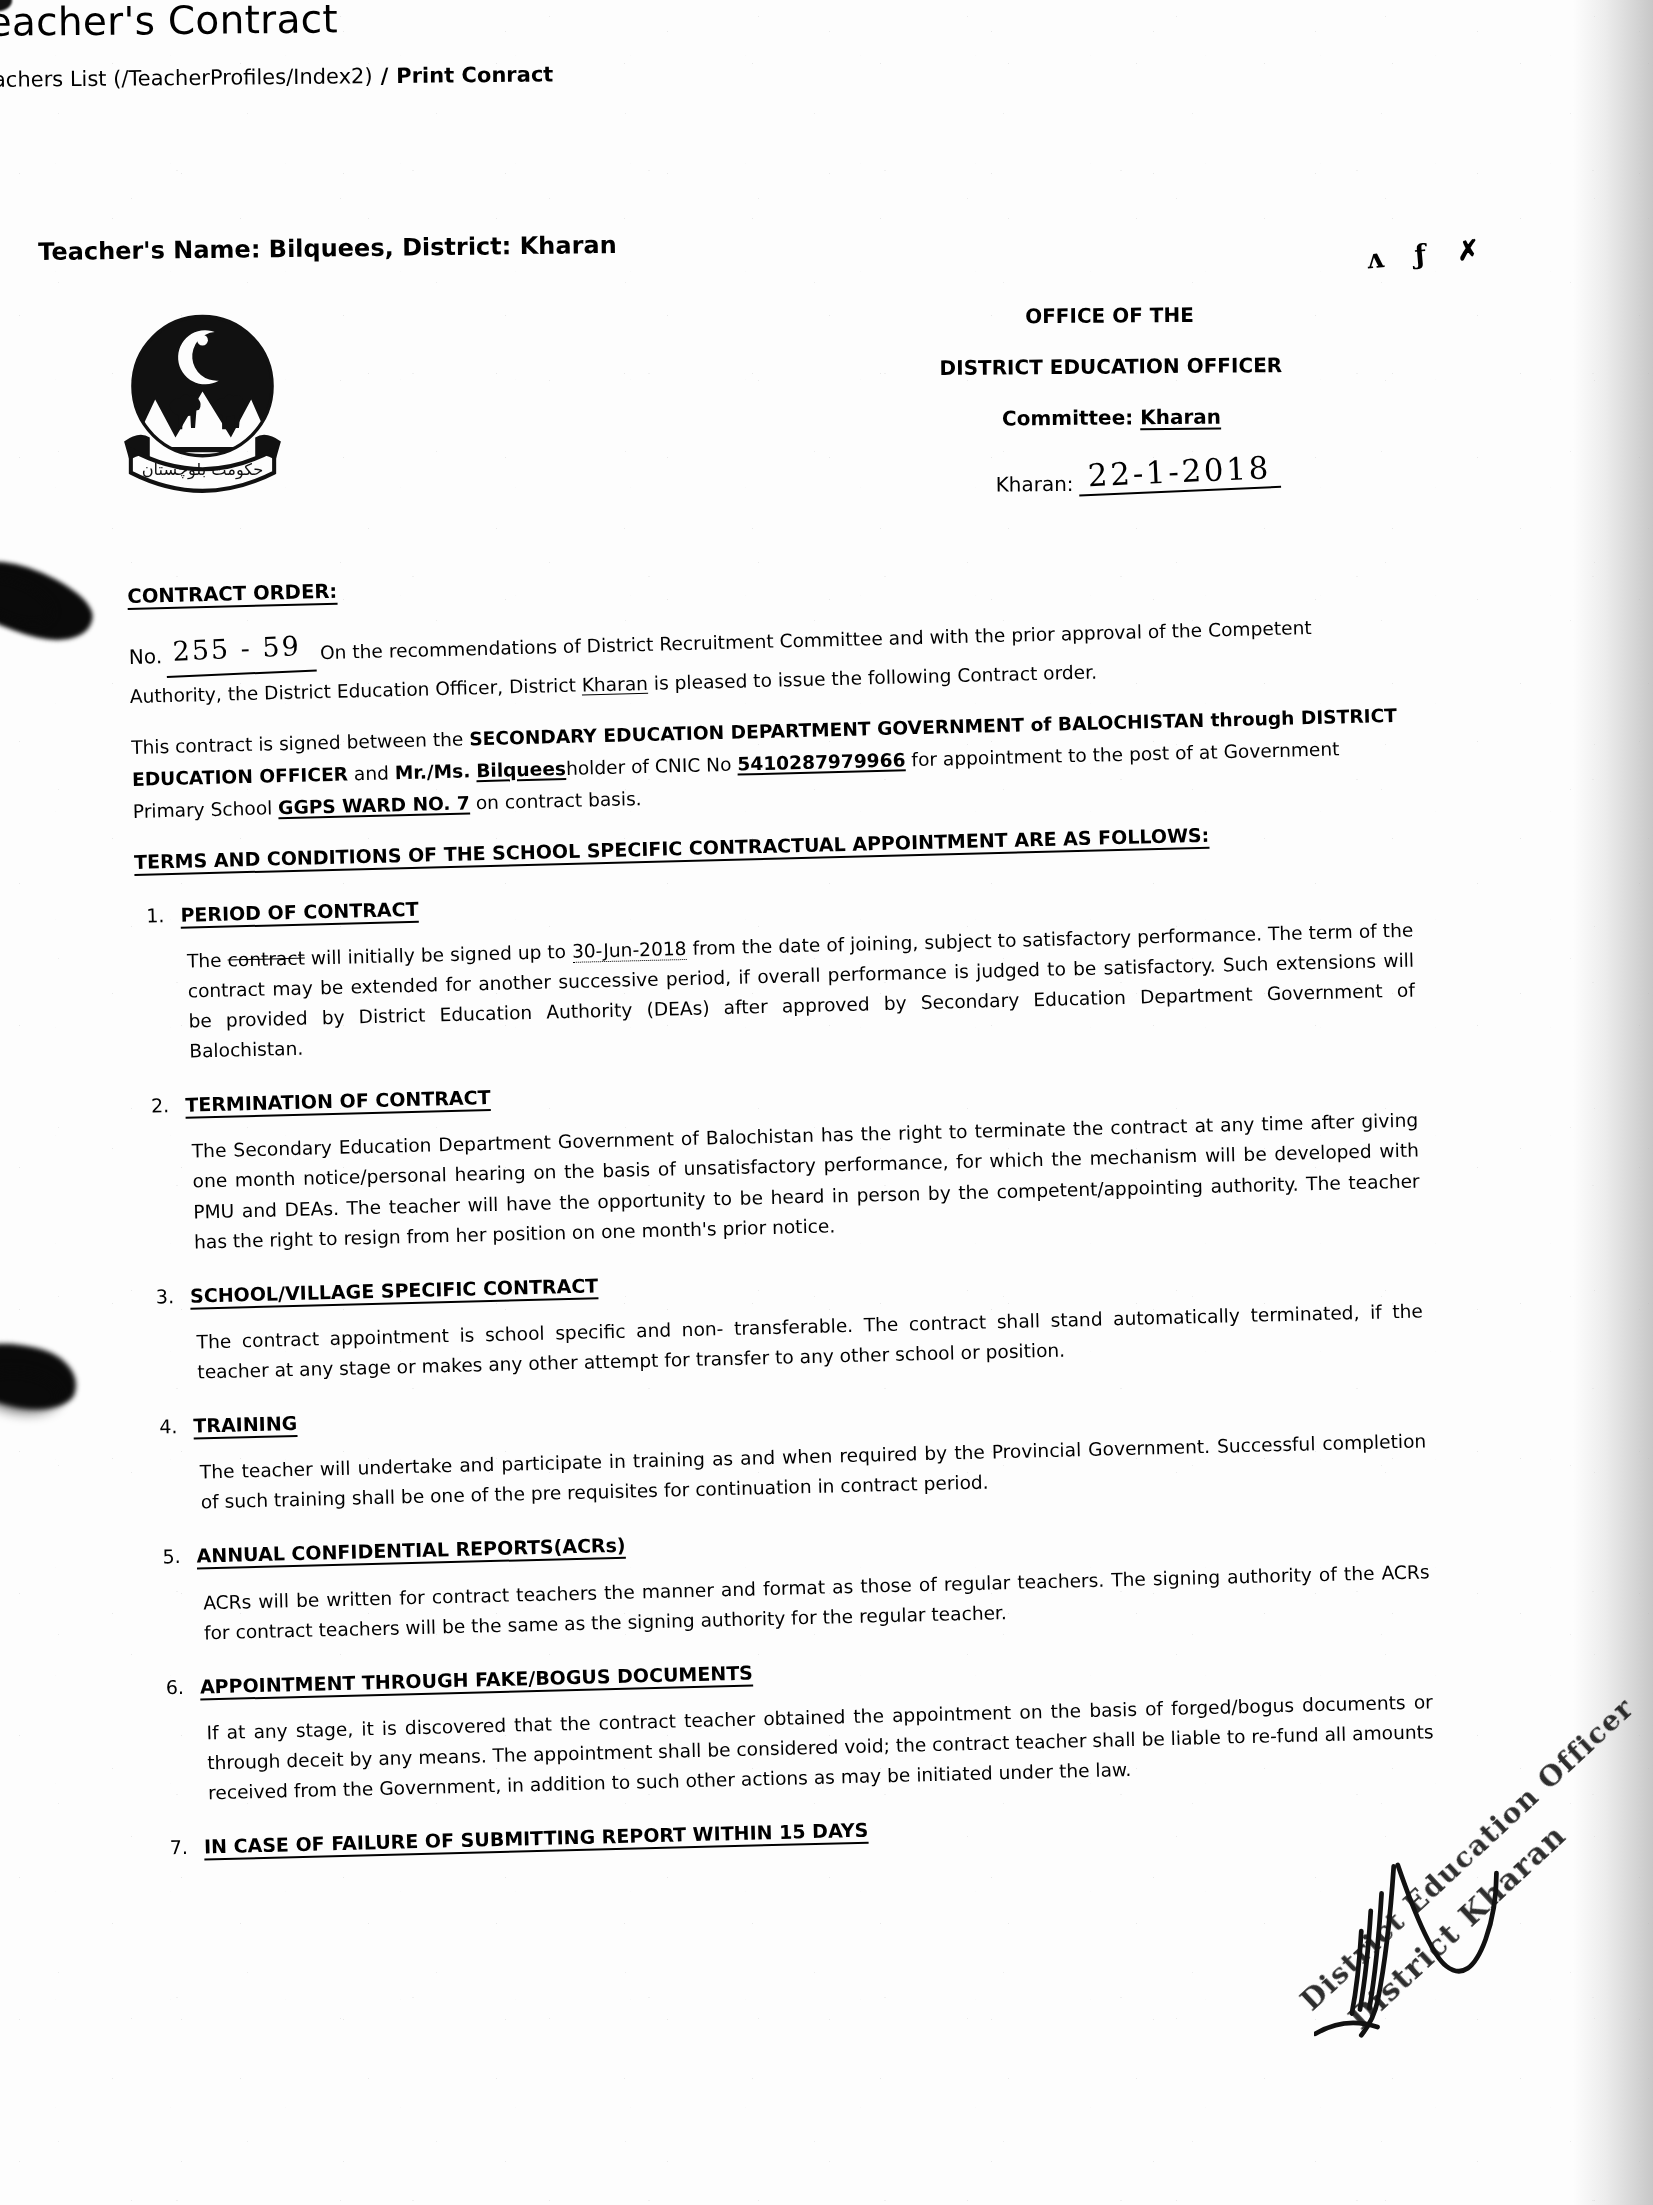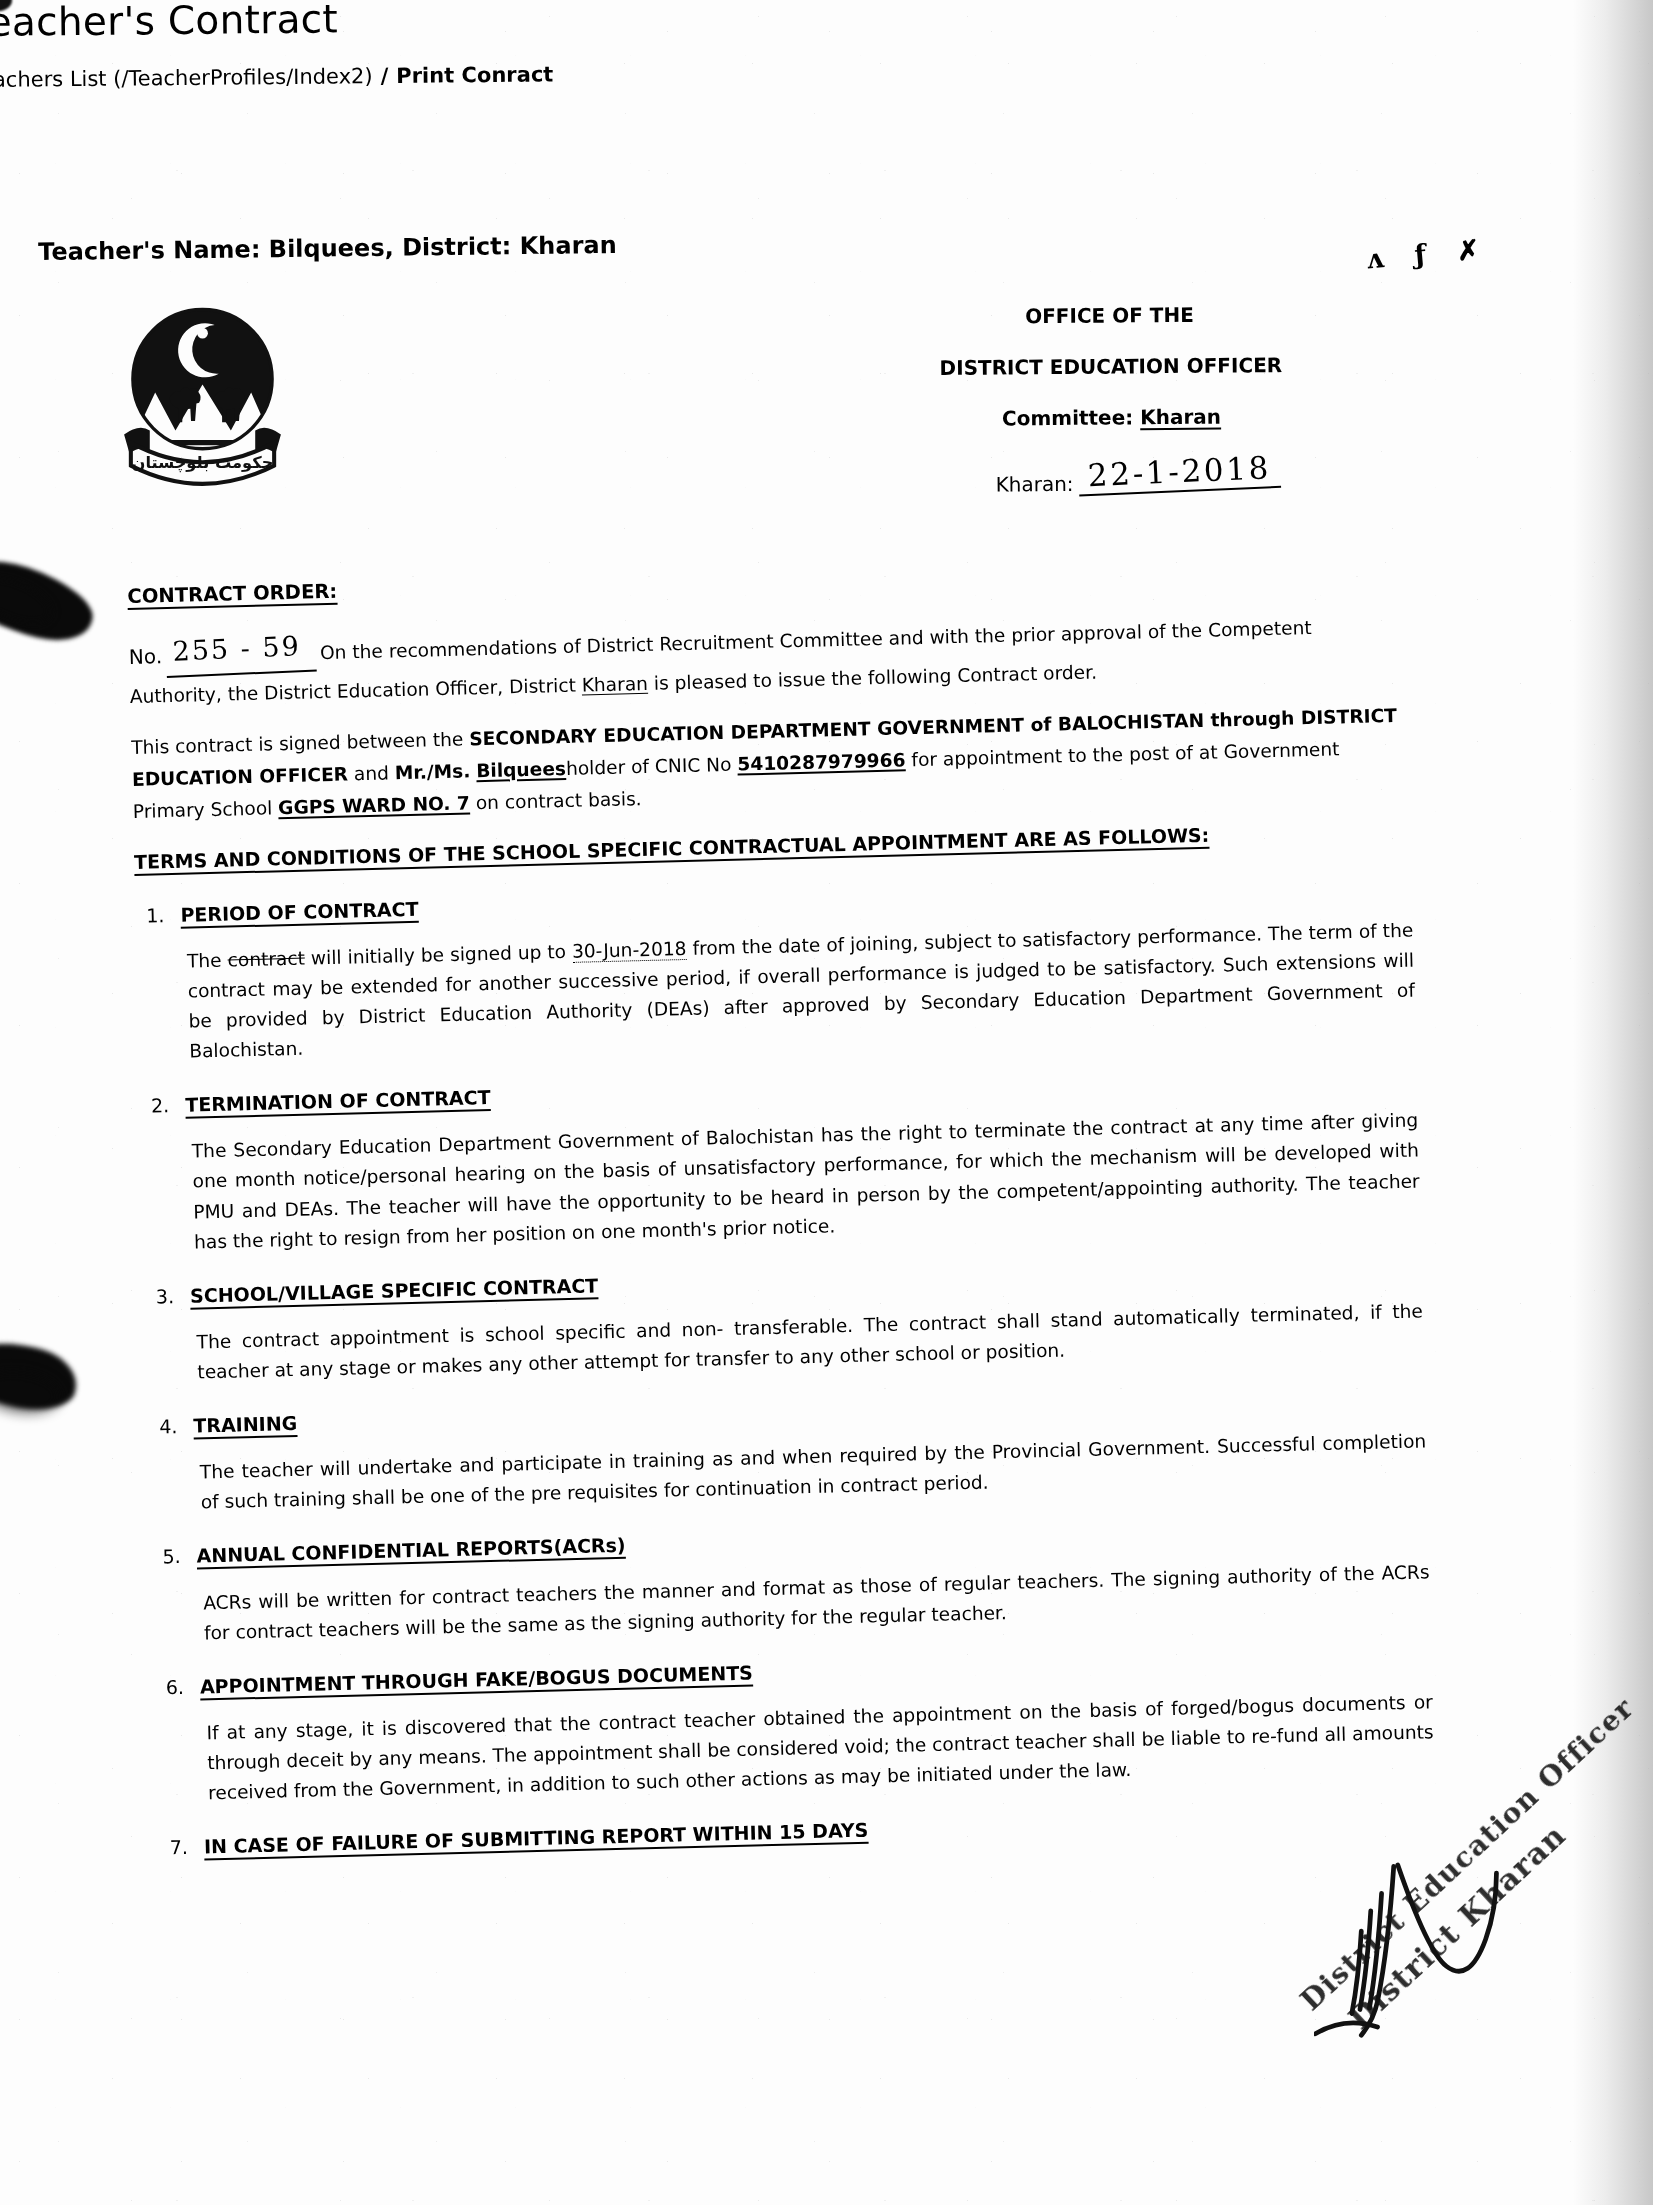--- a/index.html
+++ b/index.html
@@ -132,22 +132,22 @@
     font-size: 27px;
     letter-spacing: 10.8px;
     font-family: "DejaVu Serif", "Liberation Serif", serif;
     transform: rotate(-5deg);
     font-weight: 700;
   }
 
   
   #emblem {
     position: absolute;
-    left: 101px; top: 298px;
-    width: 203px; height: 196px; font-weight: bold;
+    left: 101px; top: 305px;
+    width: 203px; height: 196px;
   }
 
   
   #office-block {
     position: absolute;
     left: 939px; top: 305px;
     width: 581px;
     text-align: left;
     transform: rotate(-0.5deg);
     transform-origin: left top;

